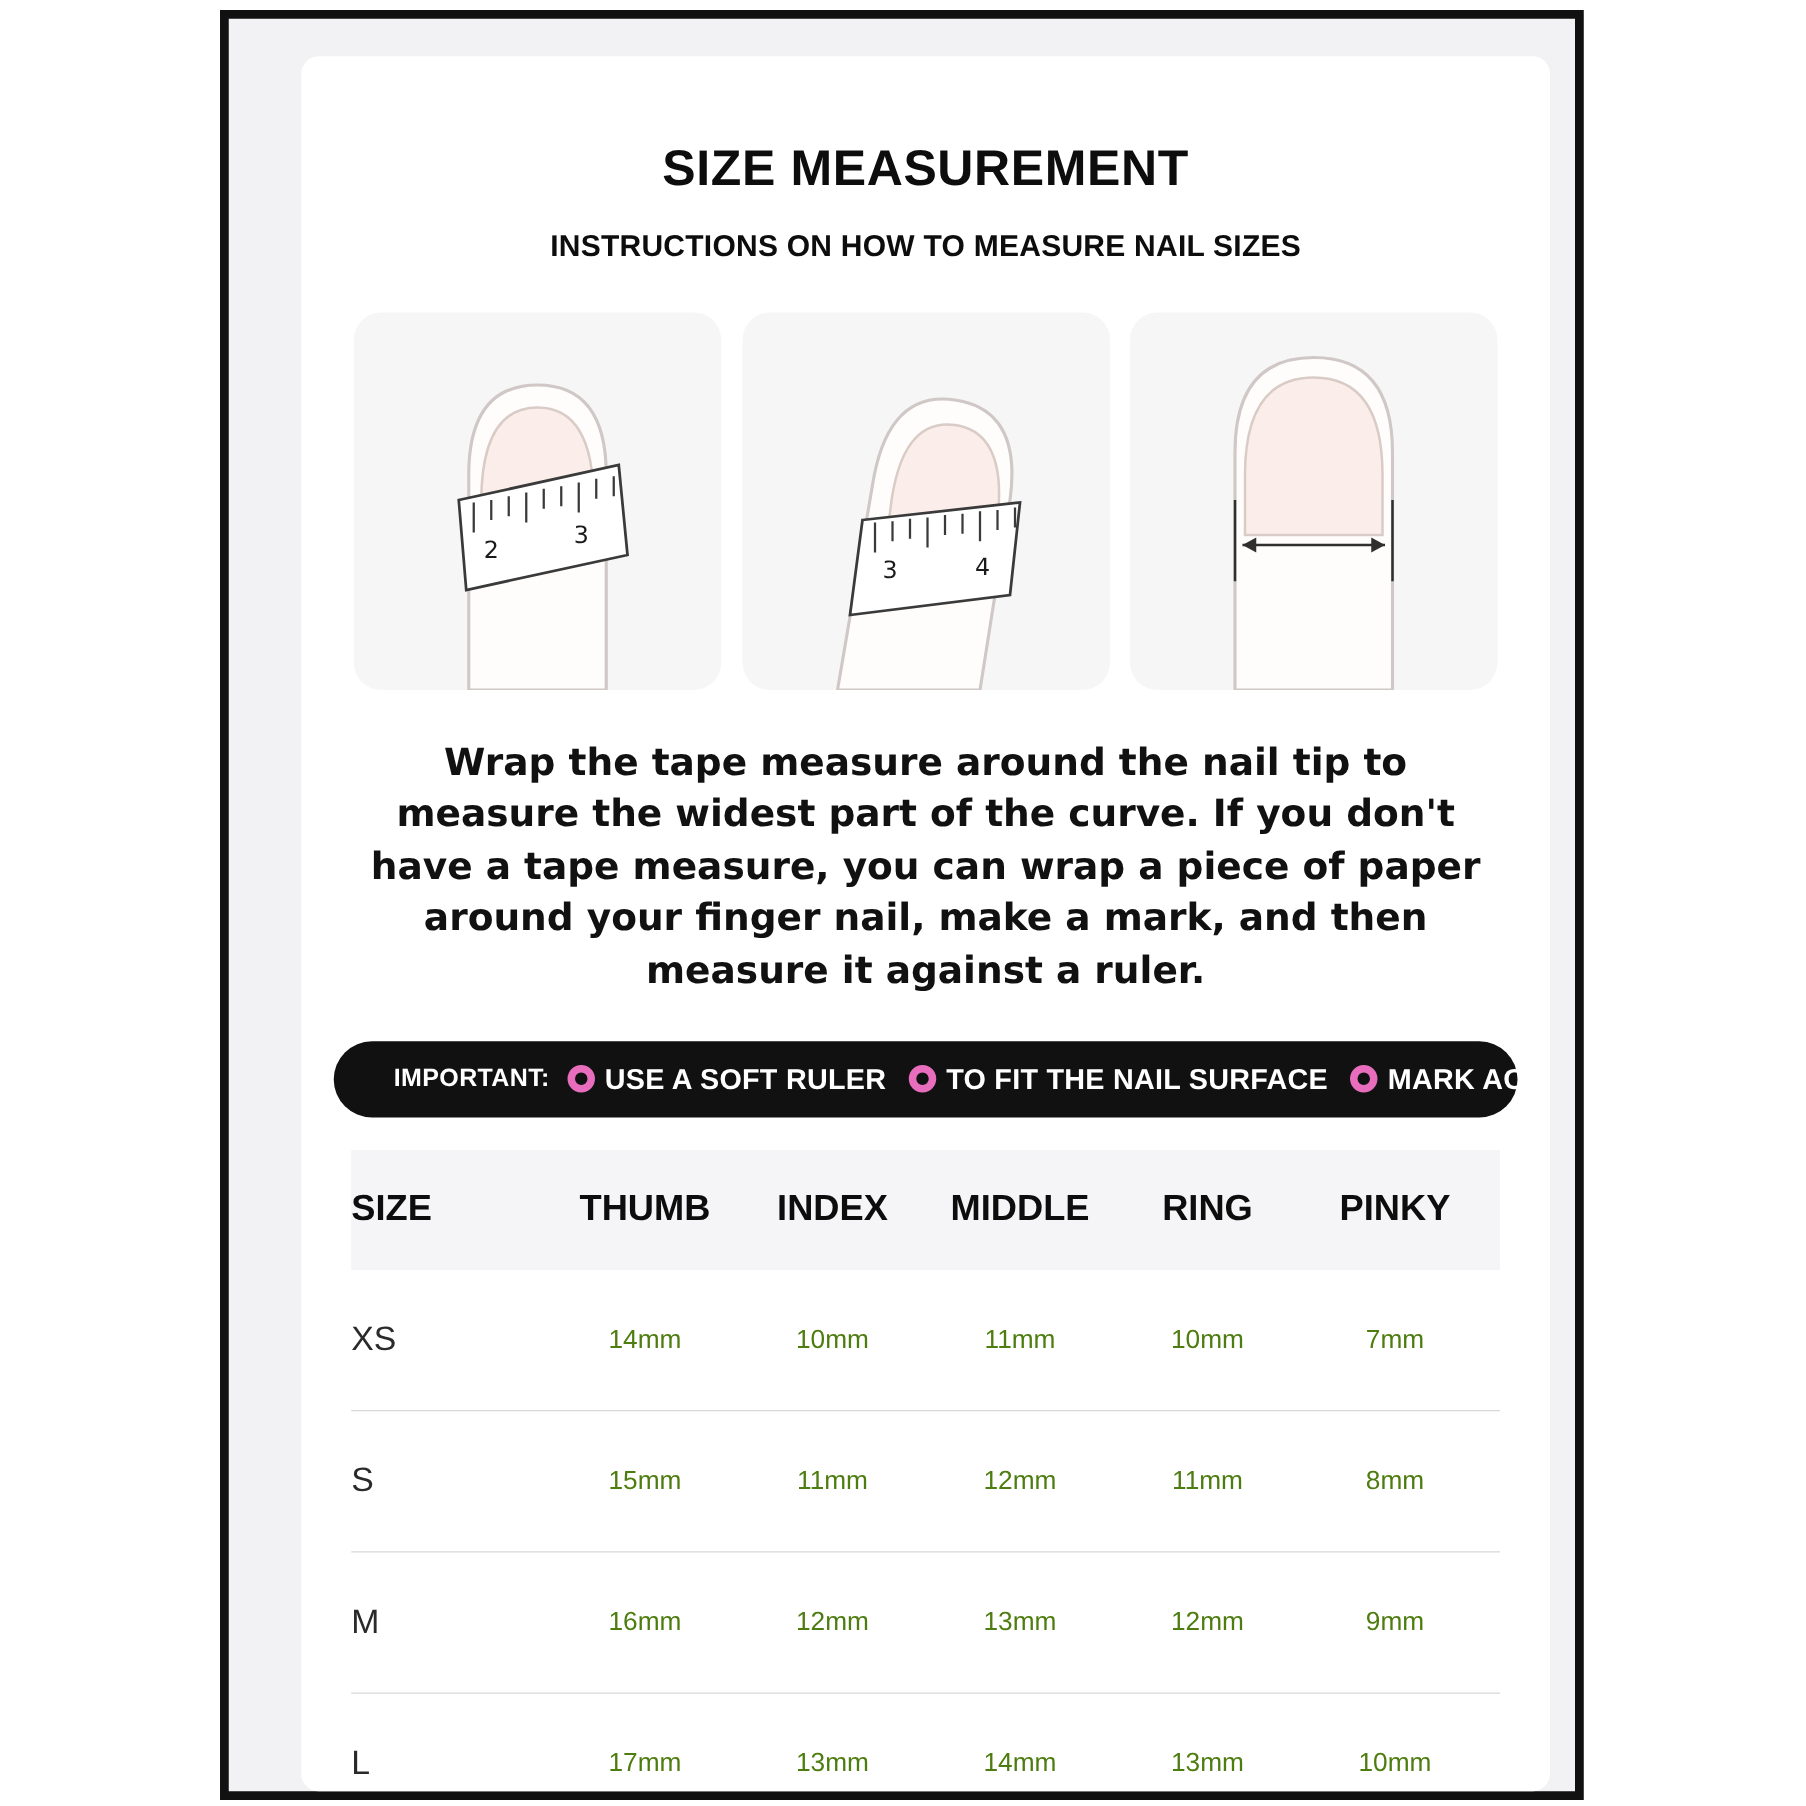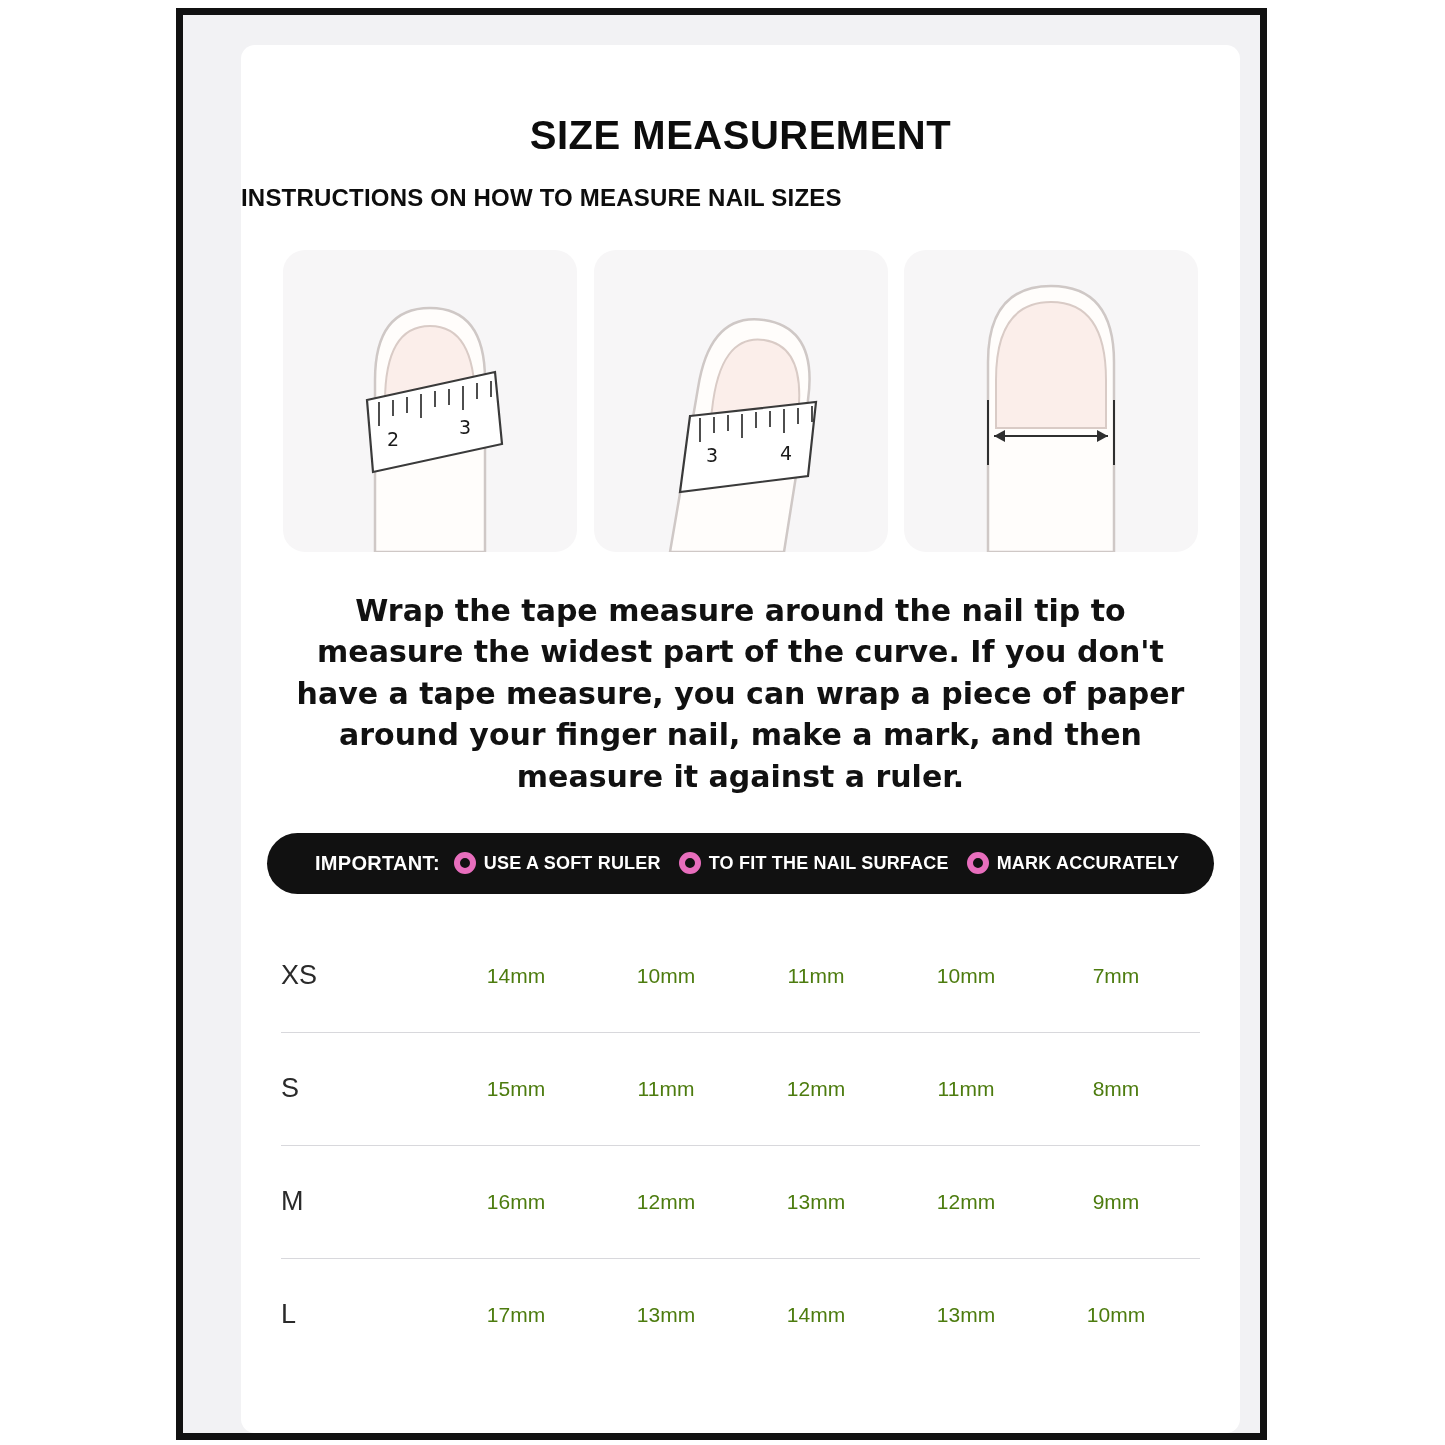--- a/index.html
+++ b/index.html
@@ -49,20 +49,21 @@
 
   .title {
     text-align: center;
     font-size: 40px;
     font-weight: bold;
     letter-spacing: 0.5px;
     color: #0d0d0d;
     margin-top: 68px;
   }
   .subtitle {
+    text-align: center;
     font-size: 24px;
     font-weight: bold;
     color: #0d0d0d;
     margin-top: 26px;
     letter-spacing: 0.2px;
   }
 
   
   .illus-row {
     display: flex;
@@ -114,21 +115,21 @@
     width: 22px;
     height: 22px;
     border-radius: 50%;
     border: 6px solid #e86ebd;
     background: #111111;
     box-sizing: border-box;
     margin-right: 8px;
     flex: none;
   }
   .pill-text {
-    font-size: 18px;
+    font-size: 23px;
     font-weight: bold;
     letter-spacing: 0.2px;
     white-space: nowrap;
   }
 
   
   .table {
     margin: 26px 0 0 0;
     padding: 0 40px;
   }
@@ -252,20 +253,28 @@
           <span class="pill-text">TO FIT THE NAIL SURFACE</span>
         </span>
 
         <span class="pill-item">
           <span class="dot"></span>
           <span class="pill-text">MARK ACCURATELY</span>
         </span>
       </div>
 
       <div class="table">
+        <div class="t-row t-head">
+          <div class="c-size">SIZE</div>
+          <div class="c-val">THUMB</div>
+          <div class="c-val">INDEX</div>
+          <div class="c-val">MIDDLE</div>
+          <div class="c-val">RING</div>
+          <div class="c-val">PINKY</div>
+        </div>
 
         <div class="t-row t-body-row">
           <div class="c-size">XS</div>
           <div class="c-val">14mm</div>
           <div class="c-val">10mm</div>
           <div class="c-val">11mm</div>
           <div class="c-val">10mm</div>
           <div class="c-val">7mm</div>
         </div>
 

